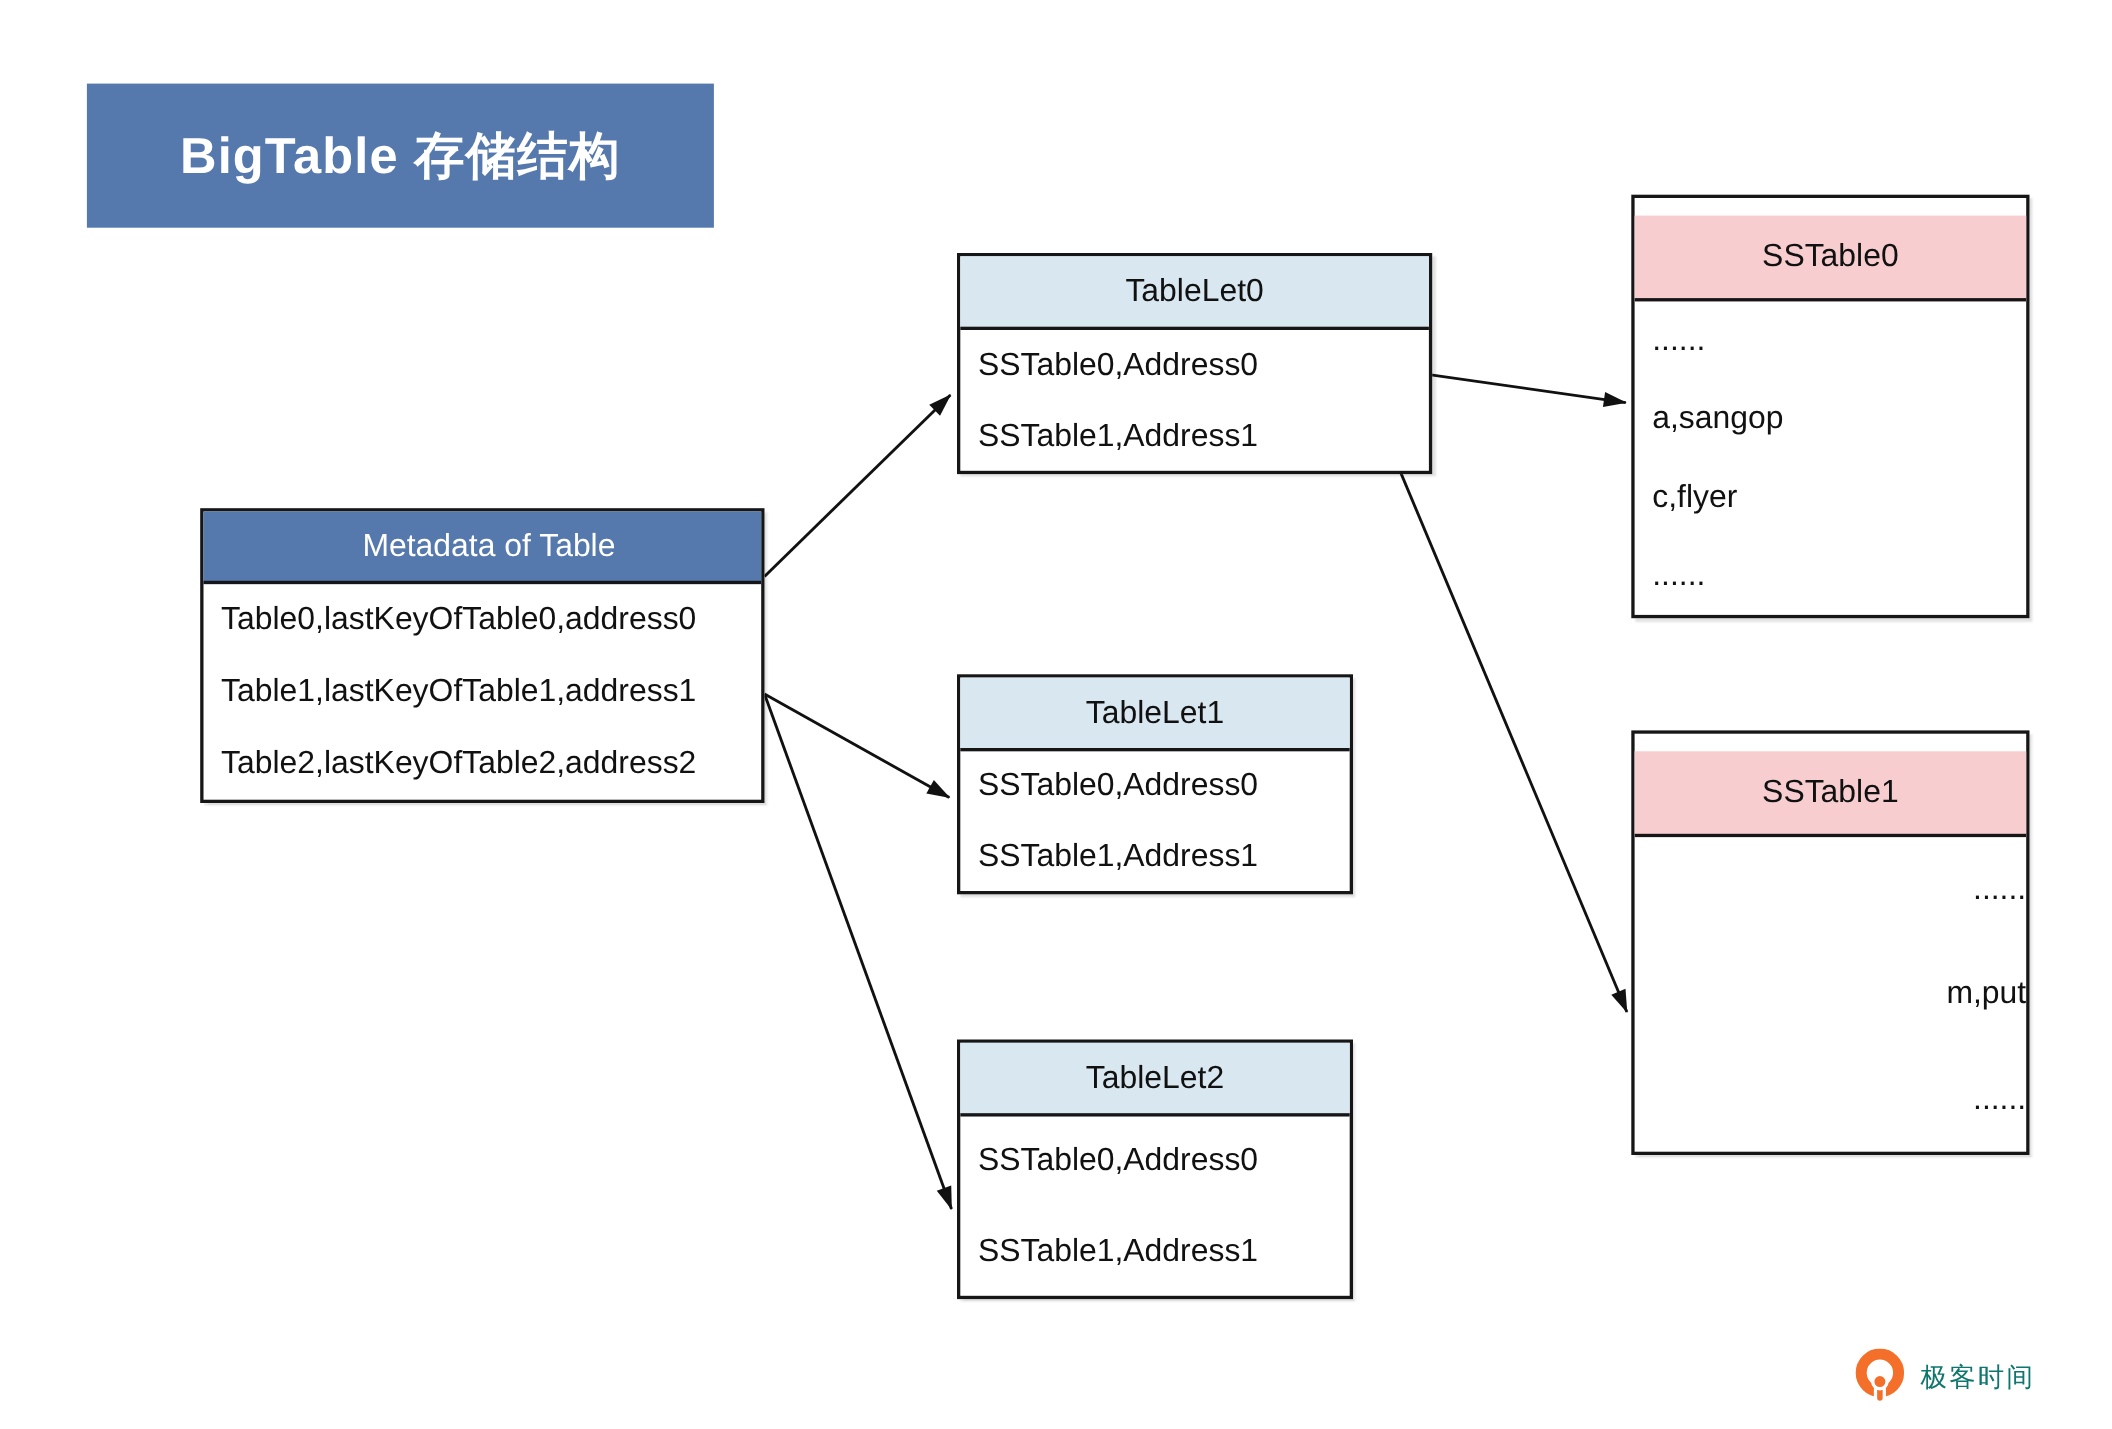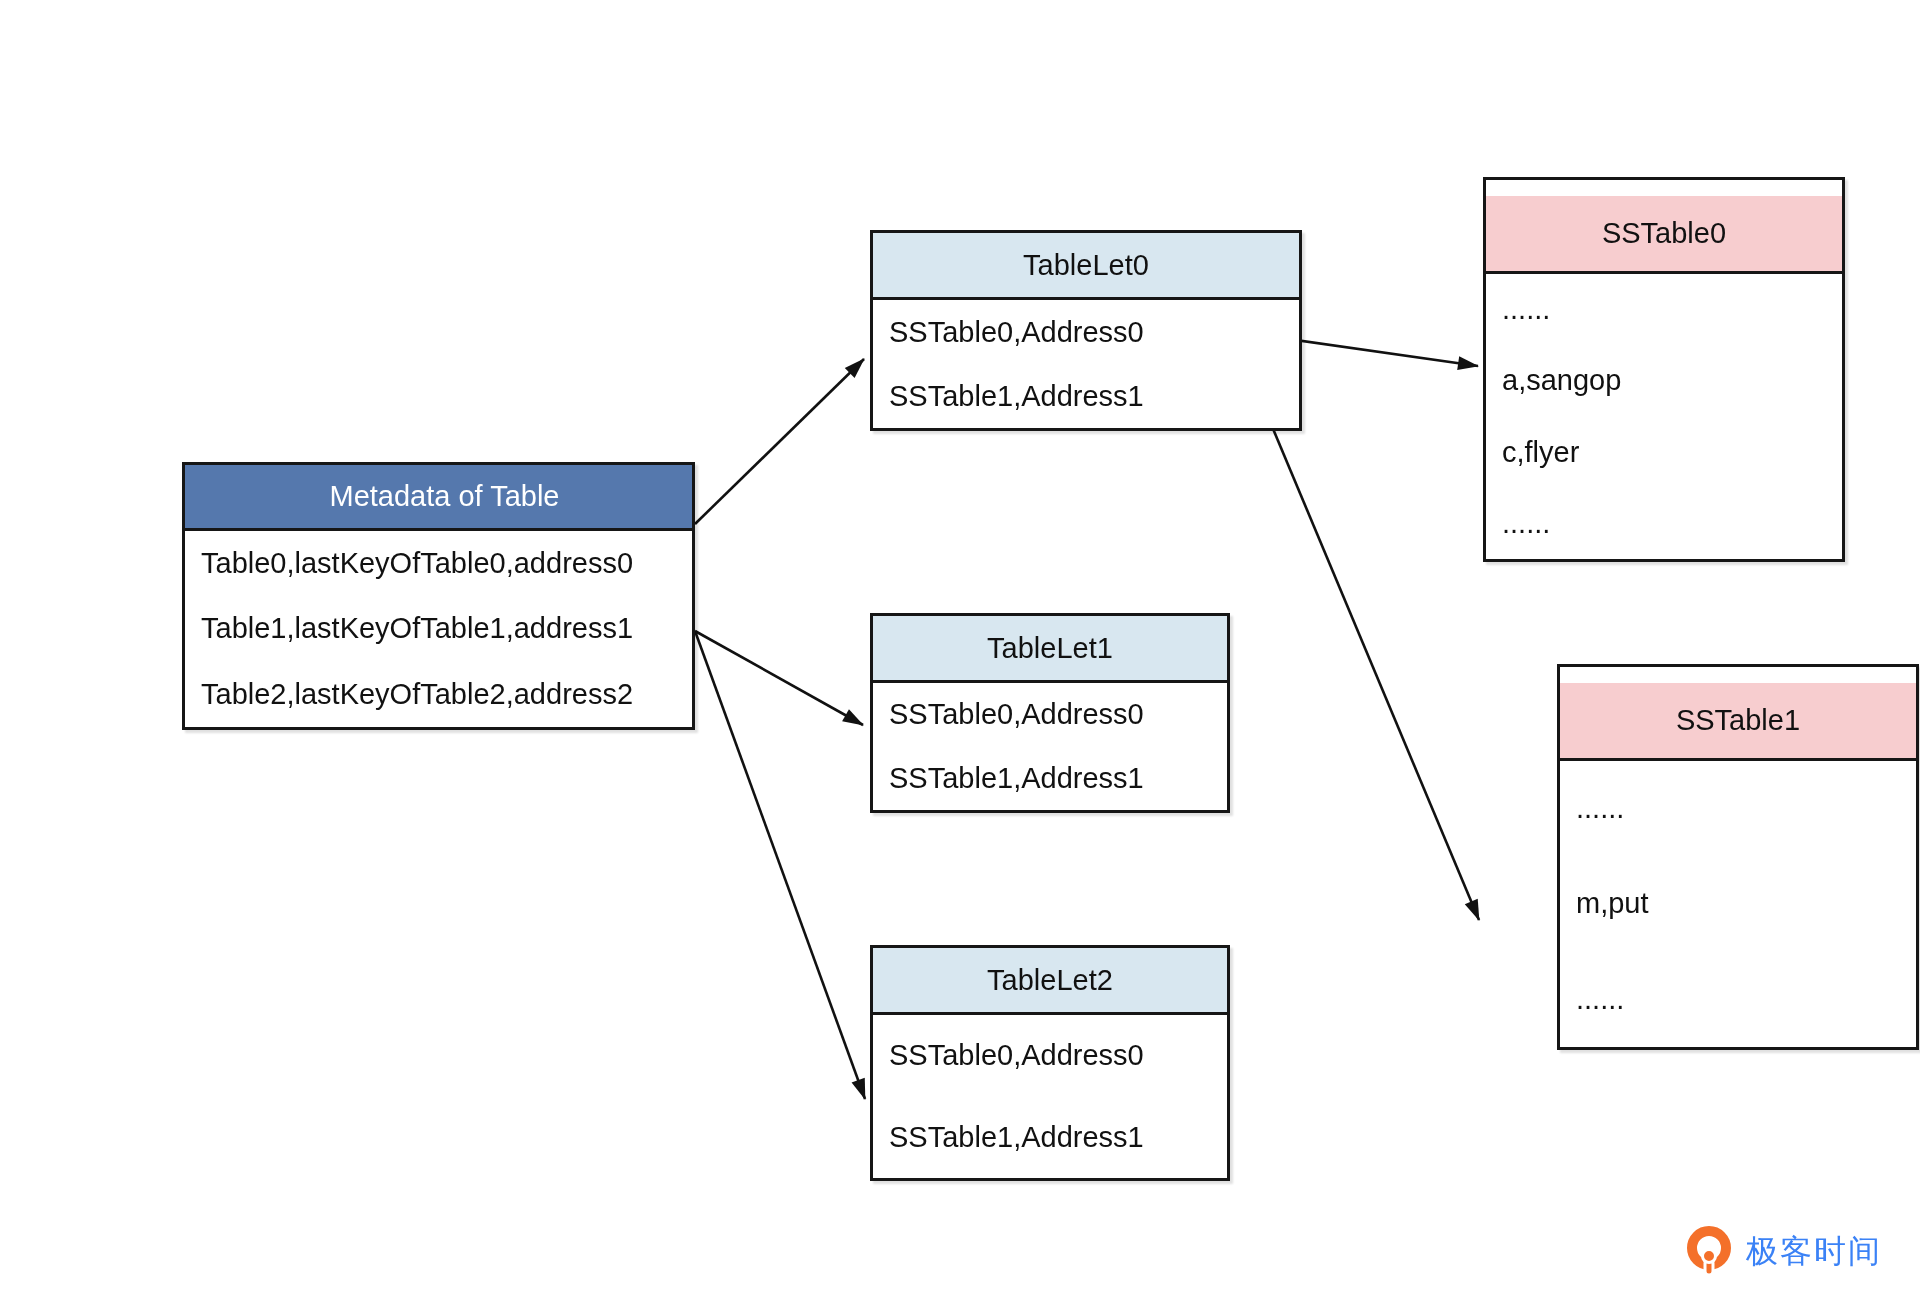--- a/index.html
+++ b/index.html
@@ -32,29 +32,29 @@
   
   .box-metadata{left:182px;top:462px;width:513px;height:268px;}
   .box-metadata .hdr{height:63px;}
   
   .box-tablelet0{left:870px;top:230px;width:432px;height:201px;}
   .box-tablelet1{left:870px;top:613px;width:360px;height:200px;}
   .box-tablelet2{left:870px;top:945px;width:360px;height:236px;}
   .box-tablelet0 .hdr,.box-tablelet1 .hdr,.box-tablelet2 .hdr{height:64px;}
   
   .box-sstable0{left:1483px;top:177px;width:362px;height:385px;}
-  .box-sstable1{left:1557px;top:664px;width:362px;height:386px;}
+  .box-sstable1{left:1483px;top:664px;width:362px;height:386px;text-align:right;}
   .box-sstable0 .hdr,.box-sstable1 .hdr{height:75px;}
   .arrows{position:absolute;left:0;top:0;width:1920px;height:1299px;pointer-events:none;}
   
   .logo{
     position:absolute;left:1686px;top:1226px;height:52px;
     display:flex;align-items:center;gap:14px;
   }
-  .logo-text{font-size:32px;color:#3b82f6;letter-spacing:2px;white-space:nowrap;}
+  .logo-text{font-size:24px;color:#0f766e;letter-spacing:2px;white-space:nowrap;}
 </style>
 </head>
 <body>
 
 <div class="canvas">
 
   <svg class="arrows" viewBox="0 0 1920 1299" xmlns="http://www.w3.org/2000/svg">
     <defs>
       <marker id="ah" markerUnits="userSpaceOnUse" markerWidth="24" markerHeight="16" refX="21" refY="8" orient="auto">
         <path d="M1,1 L22,8 L1,15 Z" fill="#111"></path>
@@ -62,20 +62,21 @@
     </defs>
     <g stroke="#111" stroke-width="2.6" fill="none">
       <line x1="695" y1="524" x2="864" y2="359" marker-end="url(#ah)"></line>
       <line x1="695" y1="631" x2="863" y2="725" marker-end="url(#ah)"></line>
       <line x1="695" y1="631" x2="865" y2="1099" marker-end="url(#ah)"></line>
       <line x1="1232" y1="331" x2="1478" y2="366" marker-end="url(#ah)"></line>
       <line x1="1232" y1="331" x2="1479" y2="920" marker-end="url(#ah)"></line>
     </g>
   </svg>
 
+  <div class="title-box">BigTable 存储结构</div>
 
   <div class="dbox box-metadata">
     <div class="hdr hdr-blue">Metadata of Table</div>
     <div class="bodyrows">
       <div class="row">Table0,lastKeyOfTable0,address0</div>
       <div class="row">Table1,lastKeyOfTable1,address1</div>
       <div class="row">Table2,lastKeyOfTable2,address2</div>
     </div>
   </div>
 

